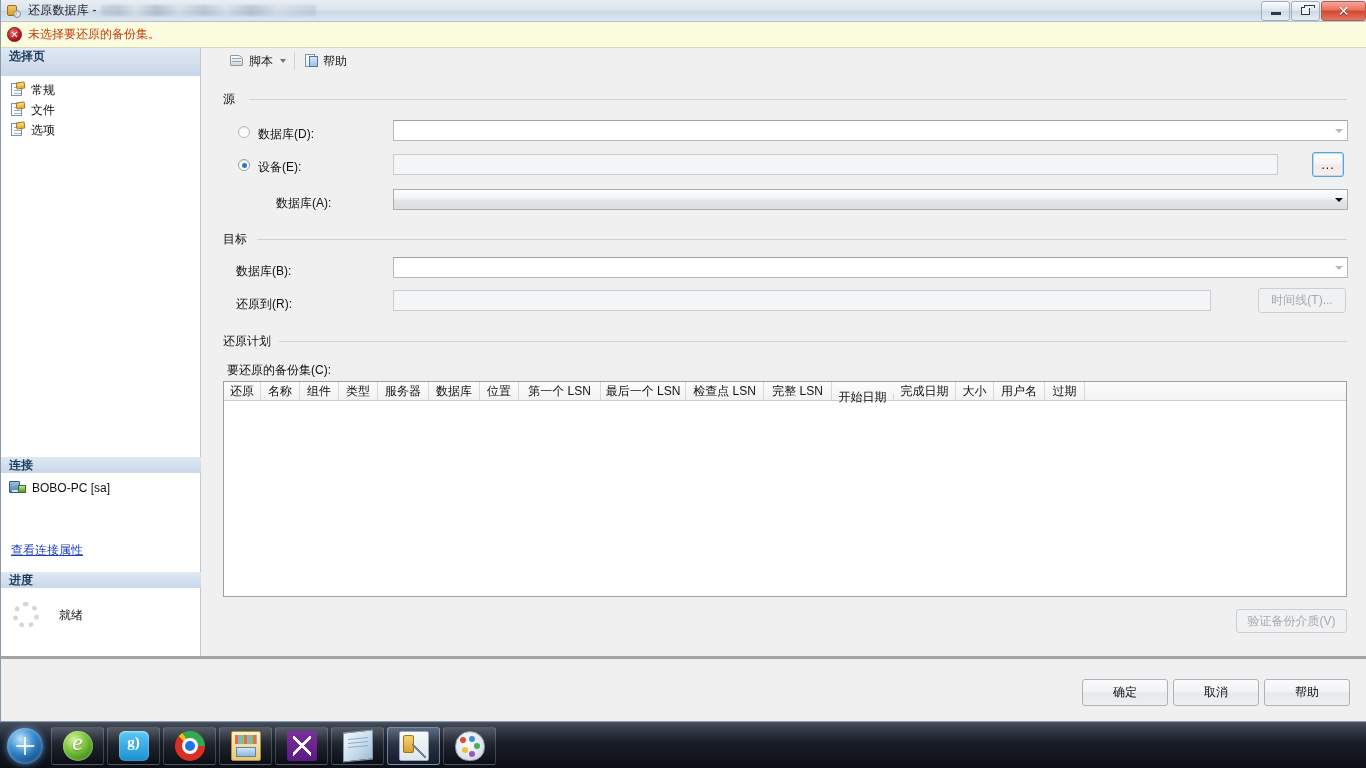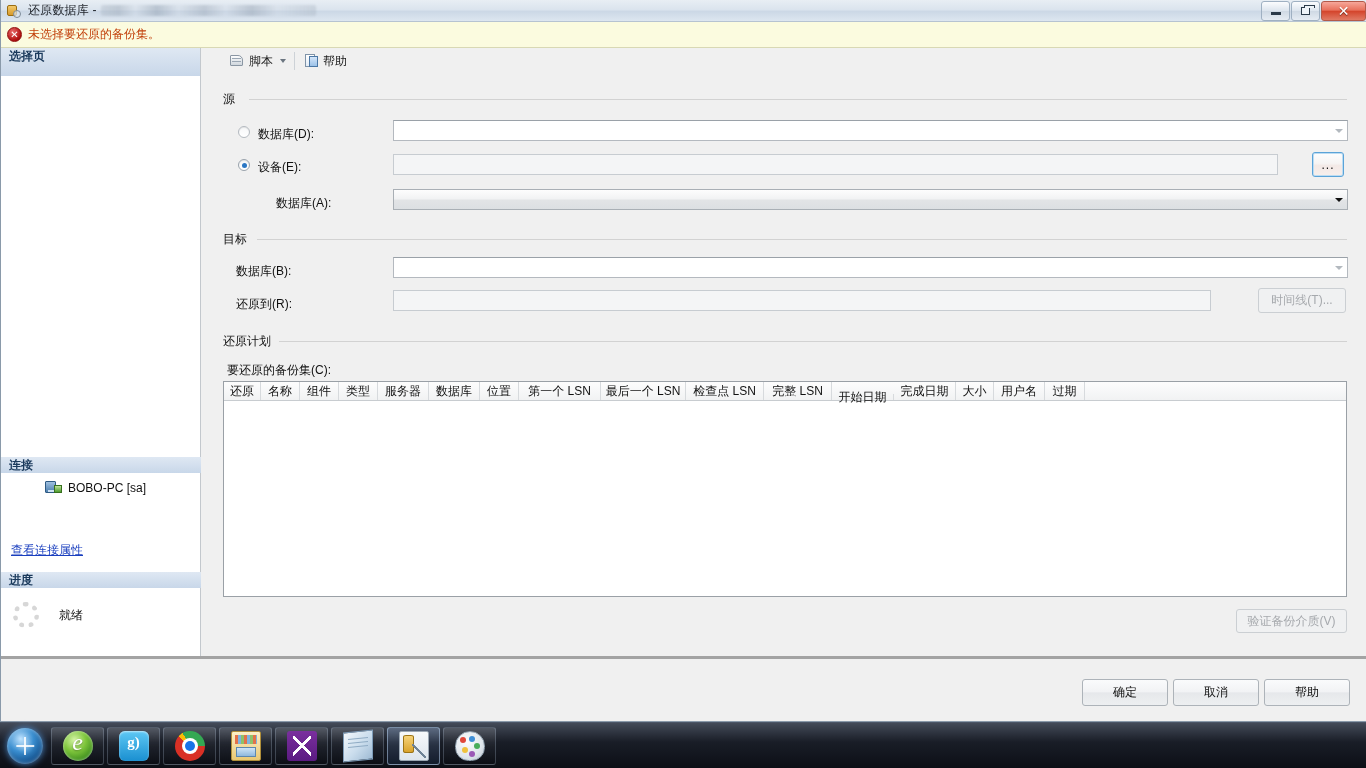--- a/index.html
+++ b/index.html
@@ -125,21 +125,21 @@
 
   .conn-header {
     position: absolute; left: 0; width: 200px; height: 16px; line-height: 16px;
     padding-left: 8px;
     background: linear-gradient(180deg,#dfe8f3,#c8d7e9);
     color: #1b3a5c; font-size: 12px; font-weight: bold;
   }
   #conn-header { top: 409px; }
   #prog-header { top: 524px; }
 
-  #conn-body { position: absolute; left: 0; top: 425px; width: 200px; padding-left: 36px; }
+  #conn-body { position: absolute; left: 0; top: 425px; width: 200px; }
   .conn-row { display: flex; align-items: center; padding: 7px 0 0 8px; }
   .server-icon { width: 17px; height: 15px; position: relative; flex: none; }
   .server-icon .box {
     position:absolute; left:0; top:1px; width:11px; height:12px;
     background: linear-gradient(180deg,#9fc0e0,#4d7fae);
     border: 1px solid #2e5a84; border-radius: 1px;
   }
   .server-icon .box::after {
     content:''; position:absolute; left:2px; top:8px; width:7px; height:2px; background:#cfe2f4;
   }
@@ -555,20 +555,43 @@
 
   <div id="errorbar">
     <div class="err-icon">
       <span>✕</span>
     </div>
     <div id="err-text">未选择要还原的备份集。</div>
   </div>
 
   <div id="sidebar">
     <div class="side-header">选择页</div>
+    <div class="side-list">
+      <div class="side-item">
+        <div class="page-icon">
+            <div class="pg"></div>
+            <div class="tag"></div>
+          </div>
+        <div class="lbl">常规</div>
+      </div>
+      <div class="side-item">
+        <div class="page-icon">
+            <div class="pg"></div>
+            <div class="tag"></div>
+          </div>
+        <div class="lbl">文件</div>
+      </div>
+      <div class="side-item">
+        <div class="page-icon">
+            <div class="pg"></div>
+            <div class="tag"></div>
+          </div>
+        <div class="lbl">选项</div>
+      </div>
+    </div>
 
     <div class="conn-header" id="conn-header">连接</div>
     <div id="conn-body">
       <div class="conn-row">
         <div class="server-icon">
             <div class="box"></div>
             <div class="plug"></div>
           </div>
         <div class="lbl">BOBO-PC [sa]</div>
       </div>

